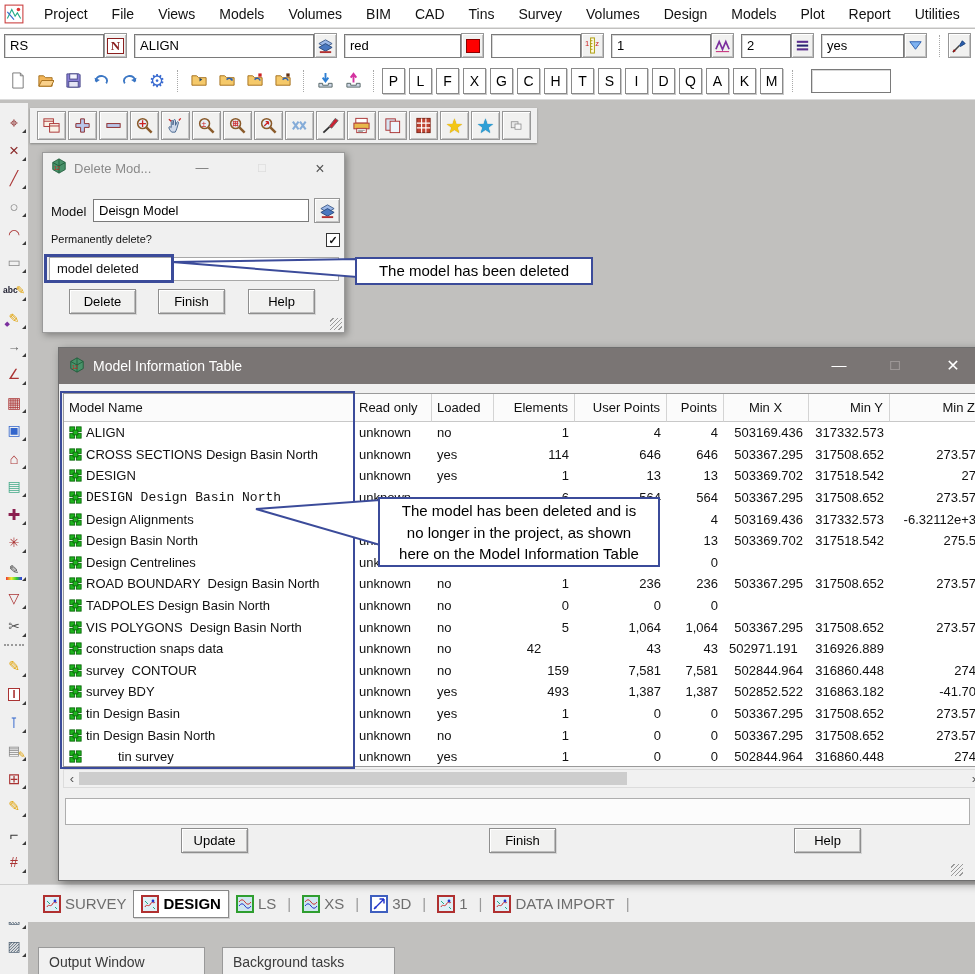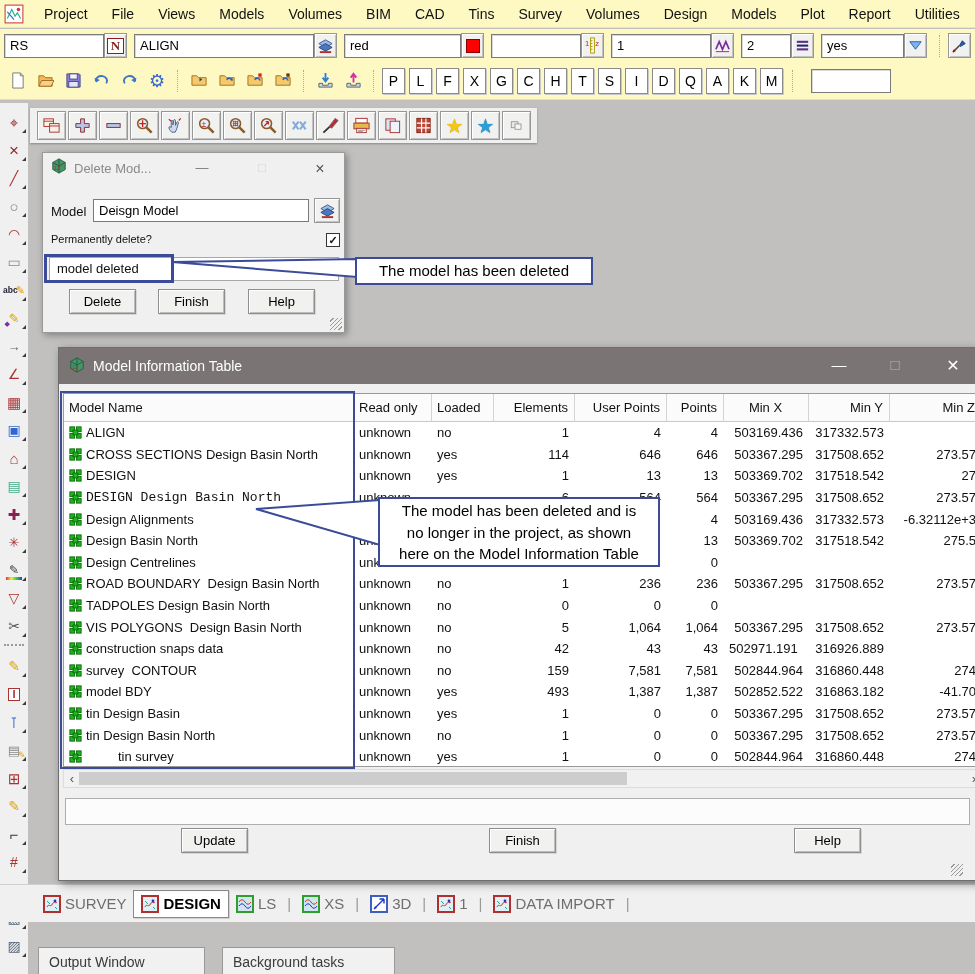--- a/index.html
+++ b/index.html
@@ -1,18 +1,18 @@
 <!DOCTYPE html>
 <html><head>
 <meta charset="utf-8">
 <style>
   *{box-sizing:border-box;margin:0;padding:0}
   html,body{width:975px;height:974px}
   body{position:relative;overflow:hidden;background:#c1c0be;font-family:"Liberation Sans",sans-serif;color:#111}
-  .bar{position:absolute;left:0;right:0;background:#fef9c3}
+  .bar{position:absolute;left:0;right:0;background:#ffffff}
   
   #menubar{top:0;height:28px;display:flex;align-items:center;border-bottom:1px solid #e2e2e2;z-index:5}
   #app-logo{margin:0 8px 0 4px;display:flex}
   #menu-items{display:flex}
   .menu-item{padding:0 12px;font-size:14px;white-space:nowrap}
   
   #quickbar{top:29px;height:33px;display:flex;align-items:center;padding-left:4px;z-index:5}
   .qfield{display:flex;align-items:center;margin-right:7px}
   .qinput{height:24px;border:1px solid #7a7a7a;background:#fff;font-size:13px;padding:1px 5px;font-family:inherit;box-shadow:inset 1px 1px 0 #d8d8d8}
   .qbtn{width:23px;height:25px;display:flex;align-items:center;justify-content:center;cursor:default}
@@ -731,21 +731,21 @@
                 <g fill="#1db51d" stroke="#0a640a">
                   <rect x="1" y="1" width="5.5" height="5.5"></rect>
                   <rect x="8.5" y="1" width="5.5" height="5.5"></rect>
                   <rect x="1" y="8.5" width="5.5" height="5.5"></rect>
                   <rect x="8.5" y="8.5" width="5.5" height="5.5"></rect>
                   <rect x="4.7" y="4.7" width="5.6" height="5.6"></rect>
                 </g>
               </svg></span><span style="white-space: pre;">construction snaps data</span></div>
           <div class="td" style="width: 78px; text-align: left;">unknown</div>
           <div class="td" style="width: 62px; text-align: left;">no</div>
-          <div class="td" style="width: 81px; text-align: right;">42</div>
+          <div class="td" style="width: 81px; text-align: center;">42</div>
           <div class="td" style="width: 92px; text-align: right;">43</div>
           <div class="td" style="width: 57px; text-align: right;">43</div>
           <div class="td" style="width: 85px; text-align: left;">502971.191</div>
           <div class="td" style="width: 81px; text-align: right;">316926.889</div>
           <div class="td" style="width: 92px; text-align: right;"></div>
         </div>
         <div class="tr">
           <div class="td namecell" style="width: 290px; text-align: left;"><span style="display: flex;"><svg width="13" height="13" viewBox="0 0 15 15">
                 <g fill="#1db51d" stroke="#0a640a">
                   <rect x="1" y="1" width="5.5" height="5.5"></rect>
@@ -766,21 +766,21 @@
         </div>
         <div class="tr">
           <div class="td namecell" style="width: 290px; text-align: left;"><span style="display: flex;"><svg width="13" height="13" viewBox="0 0 15 15">
                 <g fill="#1db51d" stroke="#0a640a">
                   <rect x="1" y="1" width="5.5" height="5.5"></rect>
                   <rect x="8.5" y="1" width="5.5" height="5.5"></rect>
                   <rect x="1" y="8.5" width="5.5" height="5.5"></rect>
                   <rect x="8.5" y="8.5" width="5.5" height="5.5"></rect>
                   <rect x="4.7" y="4.7" width="5.6" height="5.6"></rect>
                 </g>
-              </svg></span><span style="white-space: pre;">model BDY</span></div>
+              </svg></span><span style="white-space: pre;">survey BDY</span></div>
           <div class="td" style="width: 78px; text-align: left;">unknown</div>
           <div class="td" style="width: 62px; text-align: left;">yes</div>
           <div class="td" style="width: 81px; text-align: right;">493</div>
           <div class="td" style="width: 92px; text-align: right;">1,387</div>
           <div class="td" style="width: 57px; text-align: right;">1,387</div>
           <div class="td" style="width: 85px; text-align: right;">502852.522</div>
           <div class="td" style="width: 81px; text-align: right;">316863.182</div>
           <div class="td" style="width: 92px; text-align: right;">-41.70</div>
         </div>
         <div class="tr">

